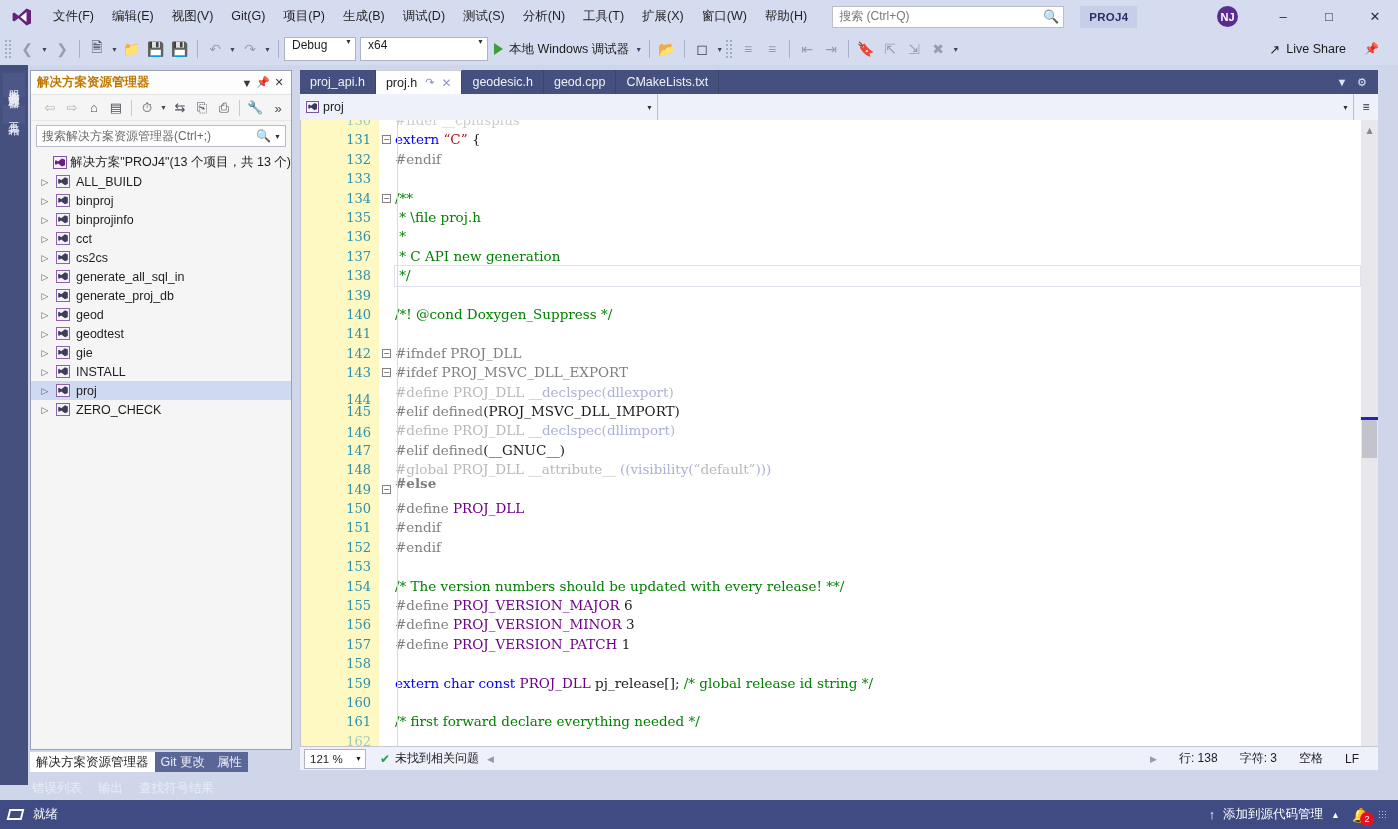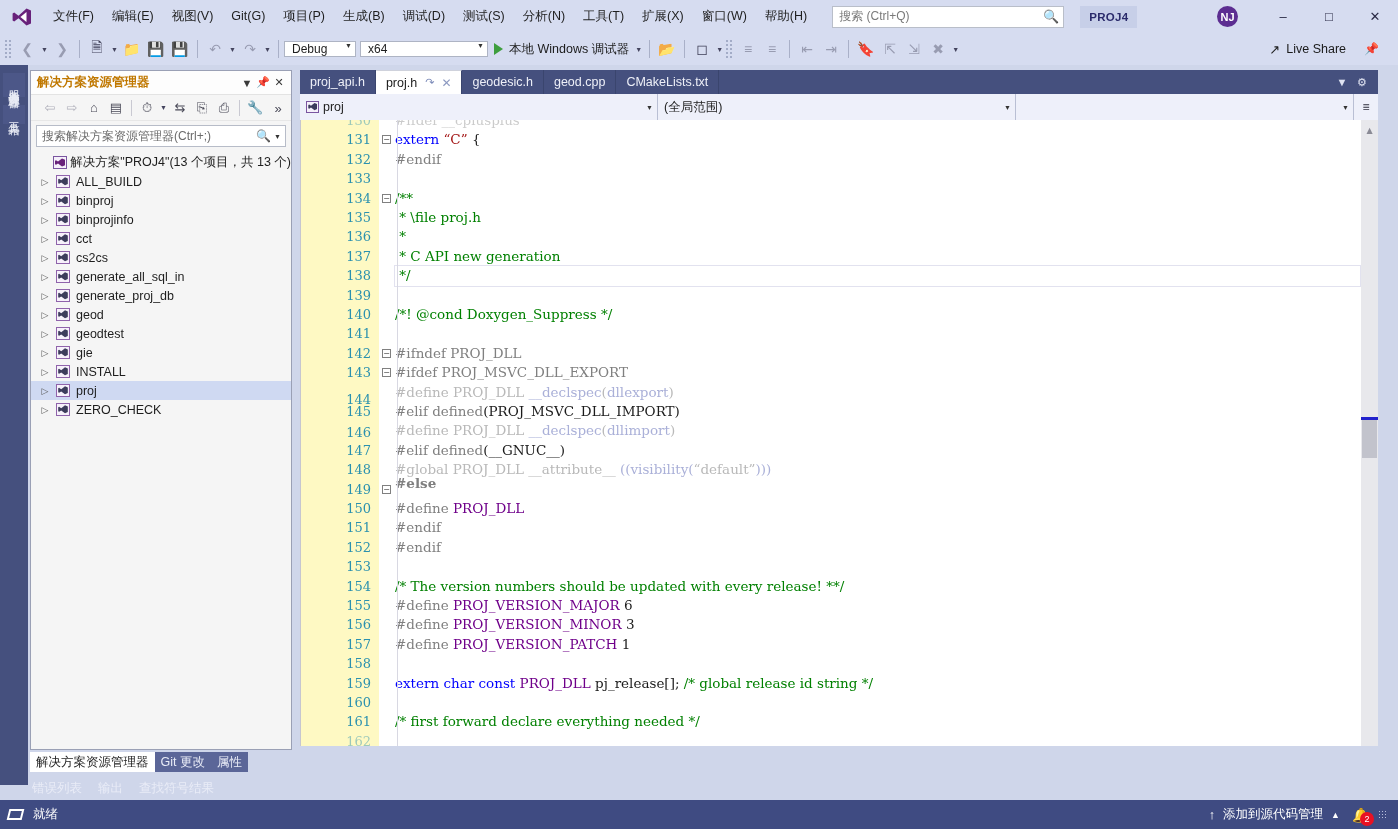--- a/index.html
+++ b/index.html
@@ -57,21 +57,21 @@
   .grip { width: 8px; height: 20px; margin-right: 3px;
     background-image: radial-gradient(#9aa3c0 1px, transparent 1px);
     background-size: 4px 4px; opacity: .85; }
   .tbtn { width: 24px; height: 24px; display: flex; align-items: center; justify-content: center;
           color: #3d3d55; font-size: 14px; }
   .tbtn.dis { opacity: .4; }
   .tarrow { width: 11px; height: 24px; display: flex; align-items: center; justify-content: center;
             font-size: 7px; color: #44445e; }
   .tsep { width: 1px; height: 18px; background: #a9b0c8; margin: 0 5px; }
   .combo {
-    height: 16px; background: #fff; border: 1px solid #aeb4c4; display: flex;
+    height: 24px; background: #fff; border: 1px solid #aeb4c4; display: flex;
     align-items: flex-start; padding: 0 3px 0 7px; font-size: 12px; color: #1e1e1e;
   }
   .combo .cv { flex: 1; white-space: nowrap; }
   .combo .ca { font-size: 7px; color: #333; padding-left: 6px; }
   .runbtn { display: flex; align-items: center; height: 24px; padding: 0 4px 0 6px; }
   .runbtn .tri { width: 0;height: 0;border-left: 9px solid #3e9e3e; border-top: 6px solid transparent;
                  border-bottom: 6px solid transparent; margin-right: 6px; }
   .runbtn .lbl { font-size: 12.5px; color: #1b1b1b; white-space: nowrap; }
   .liveshare { position: absolute; right: 52px; top: 4px; height: 24px; display: flex;
                align-items: center; font-size: 12.5px; color: #1b1b1b; }
@@ -536,24 +536,20 @@
 
   <div class="navbar">
     <div class="nav-combo" style="width:358px">
       <span style="padding-right:4px;display:flex;align-items:center">
         <svg width="13" height="12" viewBox="0 0 13 12">
               <rect x="0.5" y="0.5" width="12" height="11" fill="#f5f0fa" stroke="#7a55a0"></rect>
               <path d="M8.5 2 L11 3.1 V8 L8.5 9.2 L5 6.5 L3.2 7.7 L2.3 7.2 V4 L3.2 3.5 L5 4.7 Z" fill="#3b3b5c"></path>
             </svg>
       </span>
       <span class="cv">proj</span>
-      <span class="ca">▼</span>
-    </div>
-    <div class="nav-combo" style="width:358px">
-      <span class="cv">(全局范围)</span>
       <span class="ca">▼</span>
     </div>
     <div class="nav-combo" style="flex:1">
       <span class="cv"></span>
       <span class="ca">▼</span>
     </div>
     <div class="nav-tools">
       <span class="nt">≡</span>
     </div>
   </div>
@@ -637,20 +633,36 @@
           <div class="cl" style="position: absolute; top: 611.8px; left: 0px; right: 18px; opacity: 0.4;">&nbsp;</div>
         </div>
     <div class="vscroll">
       <div class="sc-arrow" style="top:2px">▲</div>
       <div class="vmark" style="top:297px"></div>
       <div class="vthumb" style="top:300px;height:38px"></div>
     </div>
   <div class="indentguide" style="left: 96px; top: 0px; height: 626px;"></div>
       </div>
 
+  <div class="ed-status">
+    <div class="zoomcombo">
+      <span class="zv">121 %</span>
+      <span class="za">▼</span>
+    </div>
+    <span class="okic">✔</span>
+    <span>未找到相关问题</span>
+    <span class="hscroll-left">◀</span>
+    <div class="right">
+      <span style="color:#9a9aa6;font-size:9px">▶</span>
+      <span>行: 138</span>
+      <span>字符: 3</span>
+      <span>空格</span>
+      <span>LF</span>
+    </div>
+  </div>
 </div>
 
 <div class="statusbar">
   <div class="sb-left">
     <span class="sb-flag"></span>
     <span>就绪</span>
   </div>
   <div class="sb-right">
     <span class="itm">
       <span style="padding-right:8px">↑</span>

